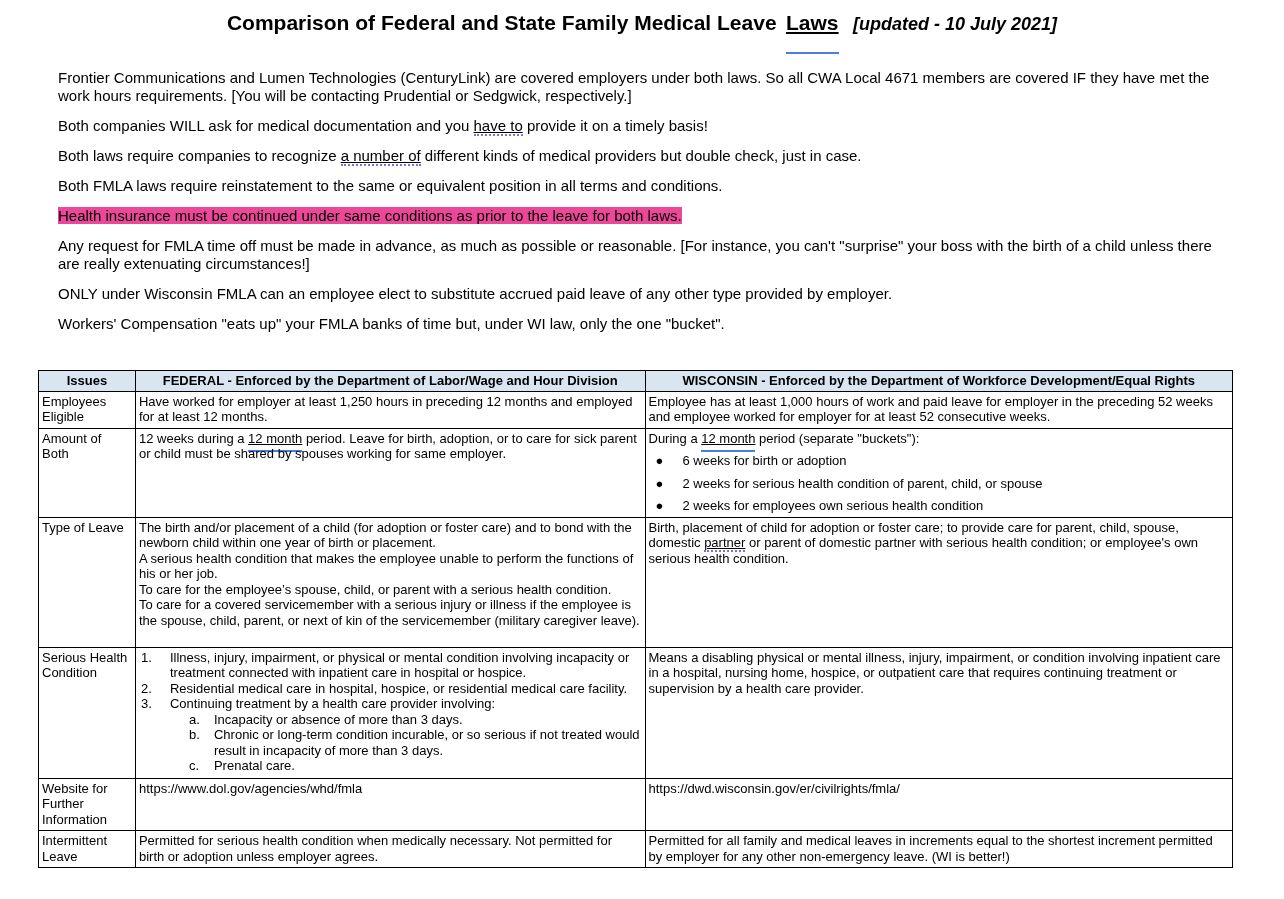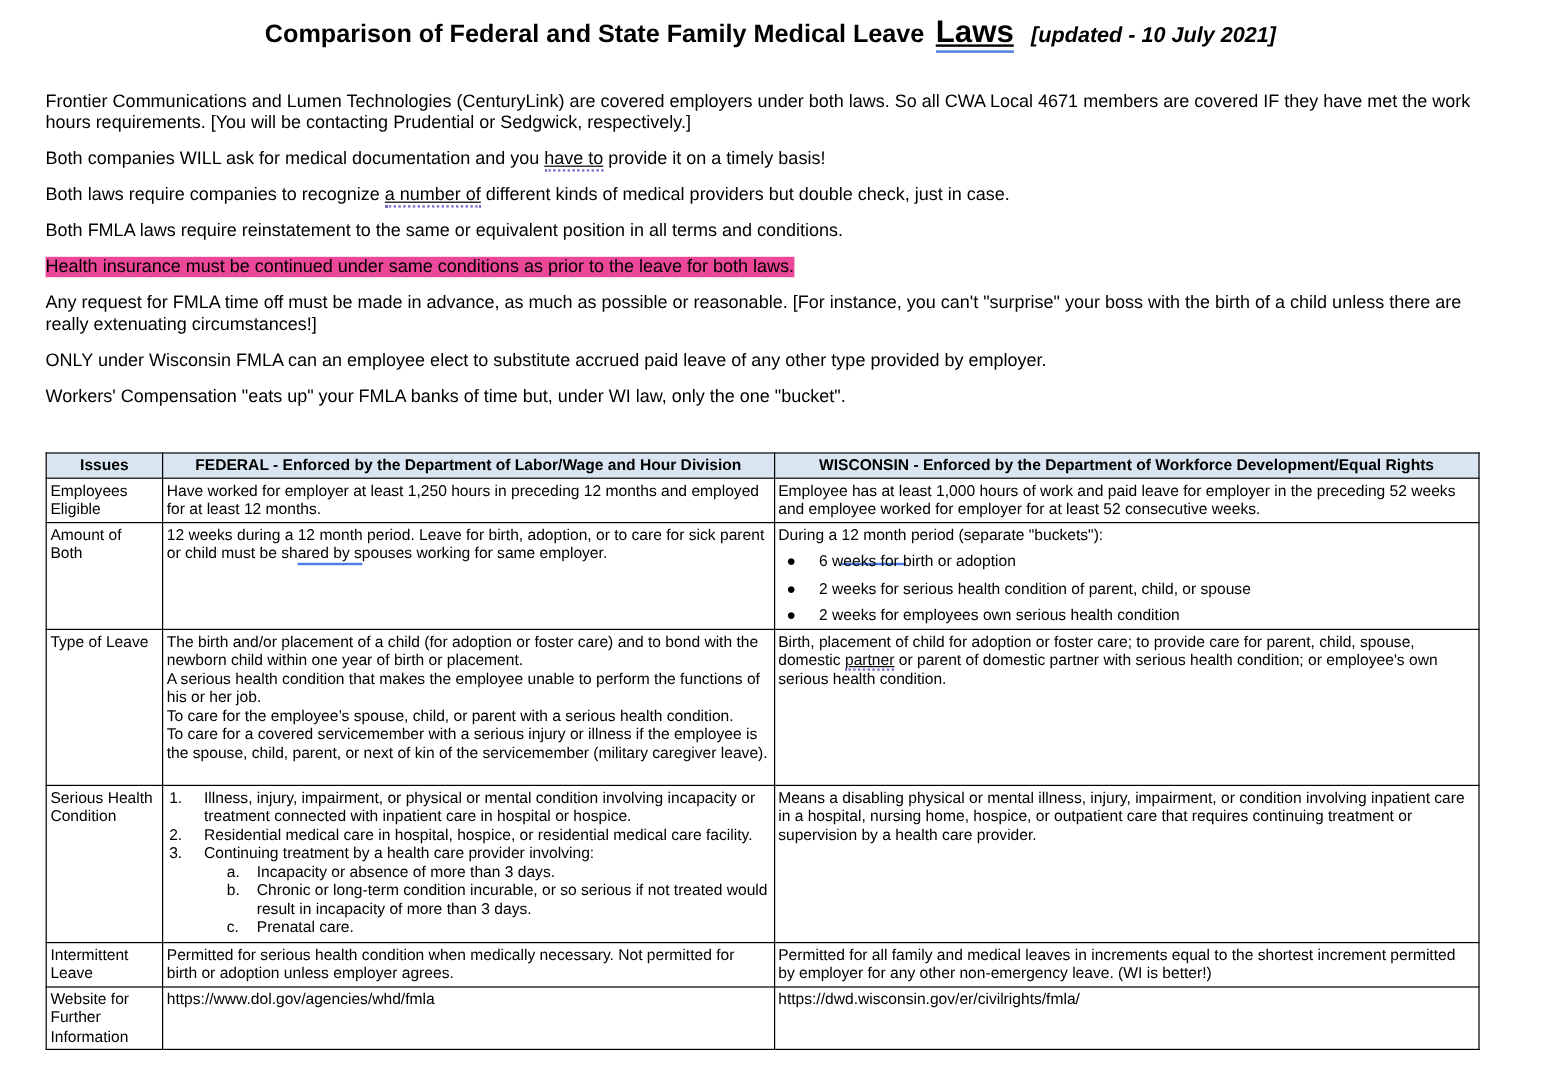--- a/index.html
+++ b/index.html
@@ -19,49 +19,50 @@
     padding-top: 11px;
     margin-bottom: 34px;
     white-space: nowrap;
   }
   .title-main {
     font-size: 21px;
     font-weight: bold;
     text-align: right;
   }
   .title-marked {
-    font-size: 26px;
+    font-size: 21px;
     font-weight: bold;
     text-decoration: underline;
     border-bottom: 2px solid #4a7de2;
-    padding-bottom: 1px;
+    padding-bottom: 18px;
     margin-left: 5px;
   }
   .title-suffix {
     font-size: 18px;
     font-weight: bold;
     font-style: italic;
     margin-left: 10px;
   }
 
   
   .body-text {
-    margin: 0 50px 0 38px;
+    margin: 0 50px 0 58px;
     font-size: 15px;
     line-height: 18px;
   }
   .para { margin: 0 0 12px 0; }
   .suggestion {
     text-decoration: underline;
     border-bottom: 2px dotted #7e6fd0;
     padding-bottom: 0px;
   }
   .grammar {
+    text-decoration: underline;
     border-bottom: 2px solid #4a7de2;
-    padding-bottom: 16px;
+    padding-bottom: 4px;
   }
   .highlight { background: #ec4899; }
 
   
   .cmp-table {
     margin: 37px 0 0 38px;
     width: 1195px;
     border-collapse: collapse;
     font-size: 13px;
     line-height: 15.5px;
@@ -188,27 +189,27 @@
               <span class="sub-text">Chronic or long-term condition incurable, or so serious if not treated would result in incapacity of more than 3 days.</span>
             </div>
         <div class="sub-row">
               <span class="sub-marker">c.</span>
               <span class="sub-text">Prenatal care.</span>
             </div>
       </td>
       <td>Means a disabling physical or mental illness, injury, impairment, or condition involving inpatient care in a hospital, nursing home, hospice, or outpatient care that requires continuing treatment or supervision by a health care provider.</td>
     </tr>
 
+    <tr style="height:52px;">
+      <td>Website for Further Information</td>
+      <td><span>https://www.dol.gov/agencies/whd/fmla</span></td>
+      <td><span>https://dwd.wisconsin.gov/er/civilrights/fmla/</span></td>
+    </tr>
+
     <tr>
       <td>Intermittent Leave</td>
       <td>Permitted for serious health condition when medically necessary. Not permitted for birth or adoption unless employer agrees.</td>
       <td>Permitted for all family and medical leaves in increments equal to the shortest increment permitted by employer for any other non-emergency leave. (WI is better!)</td>
     </tr>
-
-    <tr style="height:52px;">
-      <td>Website for Further Information</td>
-      <td><span>https://www.dol.gov/agencies/whd/fmla</span></td>
-      <td><span>https://dwd.wisconsin.gov/er/civilrights/fmla/</span></td>
-    </tr>
   </tbody>
     </table>
 
 </div>
 
 </body></html>

